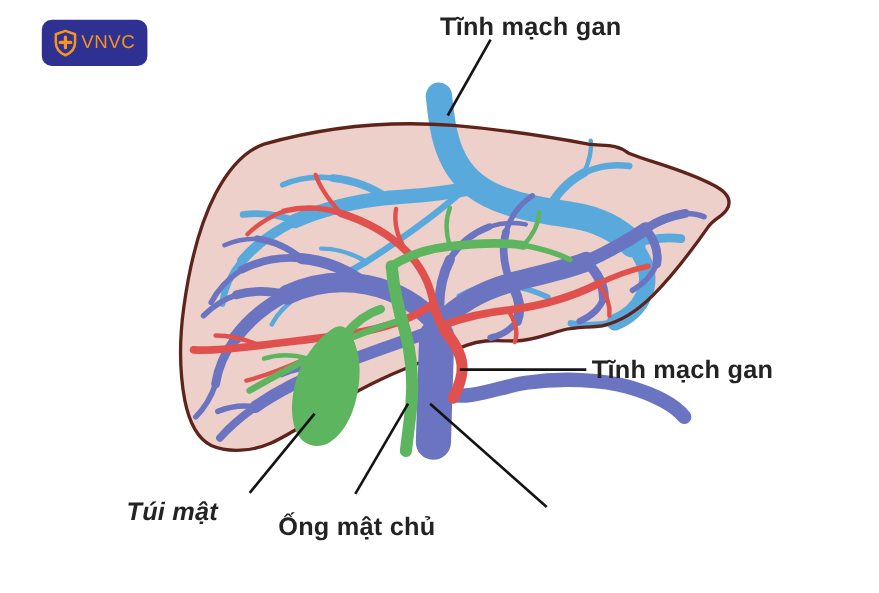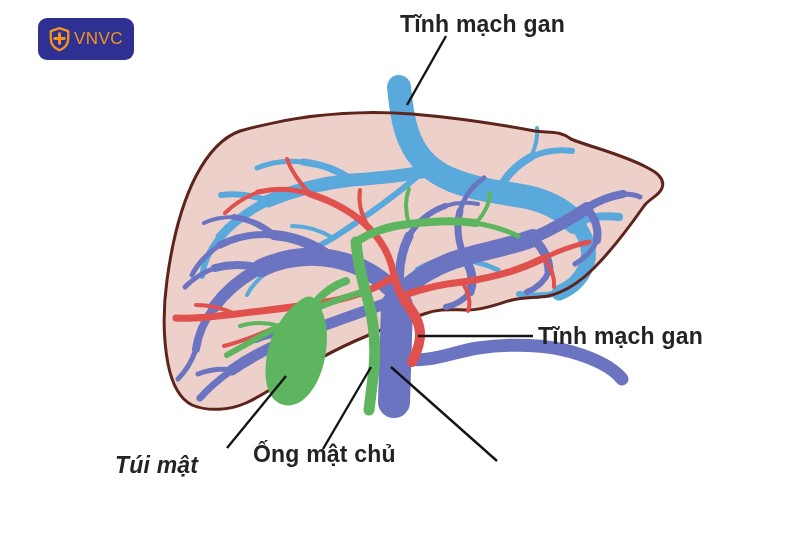--- a/index.html
+++ b/index.html
@@ -182,21 +182,21 @@
       <path class="leader" d="M 446 36 L 407 105"></path>
       <path class="leader" d="M 418 336 L 533 336"></path>
       <path class="leader" d="M 391 367 L 497 461"></path>
       <path class="leader" d="M 371 367 L 323 449"></path>
       <path class="leader" d="M 286 376 L 227 448"></path>
     </g>
   </svg>
 
   <div class="lbl" style="left:400px;top:10px;">Tĩnh mạch gan</div>
   <div class="lbl" style="left:538px;top:322px;">Tĩnh mạch gan</div>
-  <div class="lbl" style="left:253px;top:440px;">Ống mật chủ</div>
+  <div class="lbl" style="left:253px;top:464px;">Ống mật chủ</div>
   <div class="lbl" style="left:115px;top:451px;font-style:italic;">Túi mật</div>
 
   <div class="logo">
     <svg width="21" height="26" viewBox="0 0 24 28">
       <path d="M12 1.5 L22 5 V13 C22 19.5 18 24.3 12 26.8 C6 24.3 2 19.5 2 13 V5 Z" fill="none" stroke="var(--c-logo-text)" stroke-width="2.6" stroke-linejoin="round"></path>
       <path d="M12 8 V19 M6.5 13.5 H17.5" stroke="var(--c-logo-text)" stroke-width="3.4" stroke-linecap="round"></path>
     </svg>
     <span class="brand">VNVC</span>
   </div>
 

